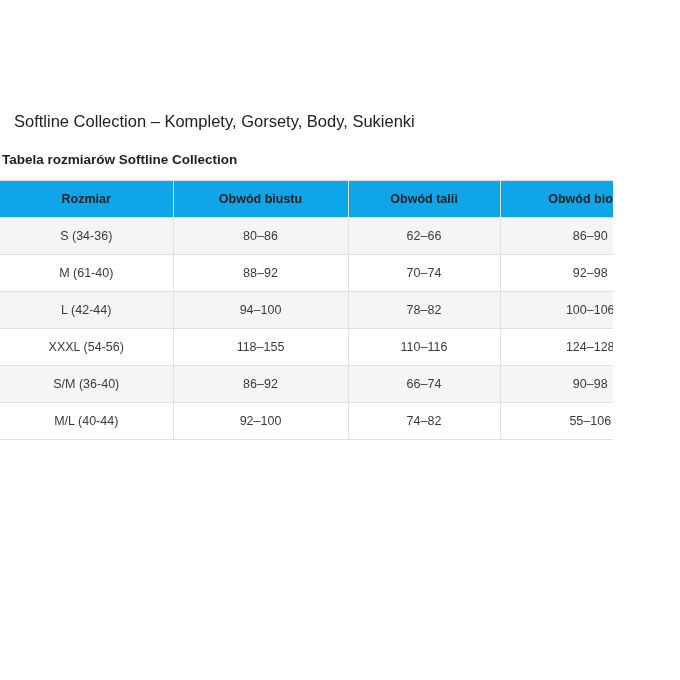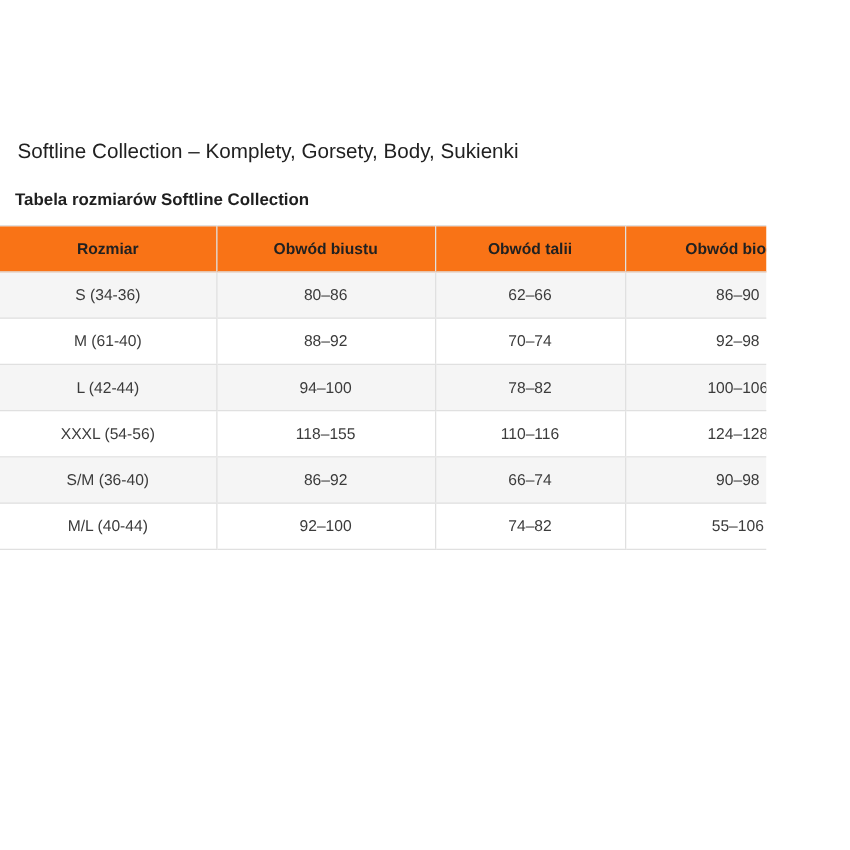--- a/index.html
+++ b/index.html
@@ -26,39 +26,39 @@
   }
   .unit-note {
     margin: 0;
     padding: 37px 0 0 2px;
     font-size: 12px;
     font-weight: 400;
     color: #333333;
   }
   .table-caption {
     margin: 0;
-    padding: 21px 0 0 12px;
+    padding: 21px 0 0 2px;
     font-size: 13.5px;
     font-weight: 700;
     color: #1f1f1f;
   }
   table.size-table {
     margin-top: 13px;
     width: 680px;
     border-collapse: collapse;
     table-layout: fixed;
     border-top: 1px solid #e0e0e0;
   }
   table.size-table col.c1 { width: 173px; }
   table.size-table col.c2 { width: 175px; }
   table.size-table col.c3 { width: 152px; }
   table.size-table col.c4 { width: 180px; }
   table.size-table th {
     height: 36px;
-    background: #f97316;
+    background: #0ea5e9;
     font-size: 12.5px;
     font-weight: 700;
     color: #212121;
     text-align: center;
     vertical-align: middle;
     border-bottom: 1px solid #e0e0e0;
     padding: 0;
   }
   table.size-table td {
     height: 36px;

